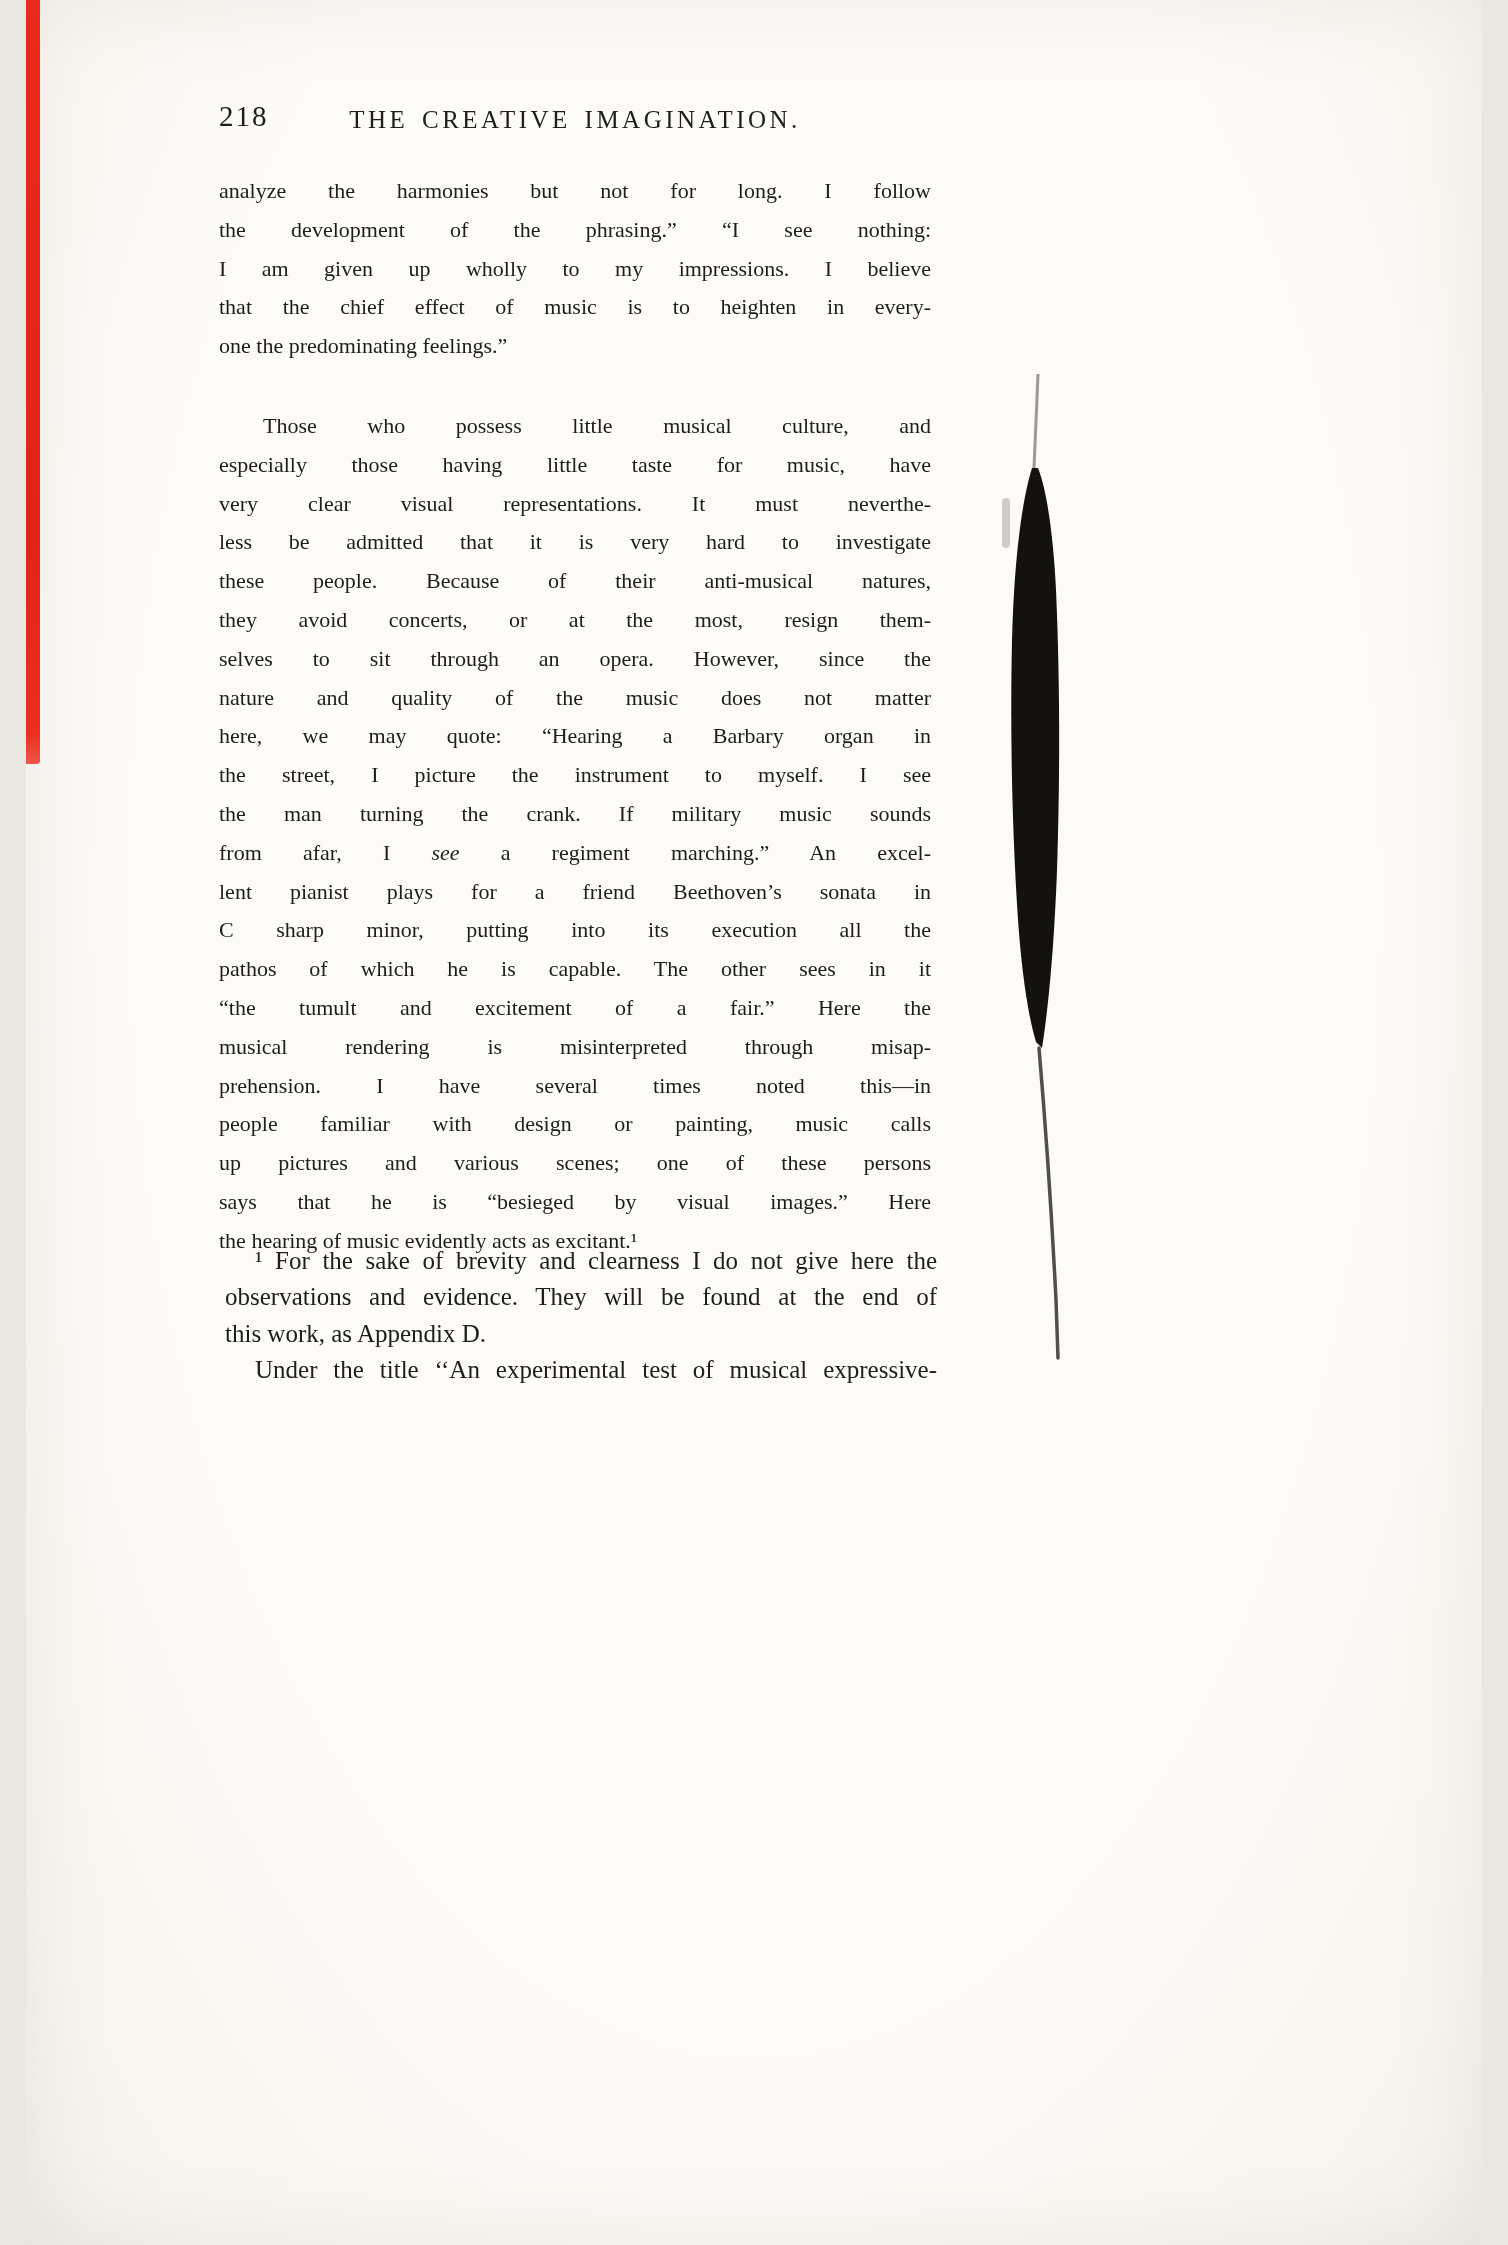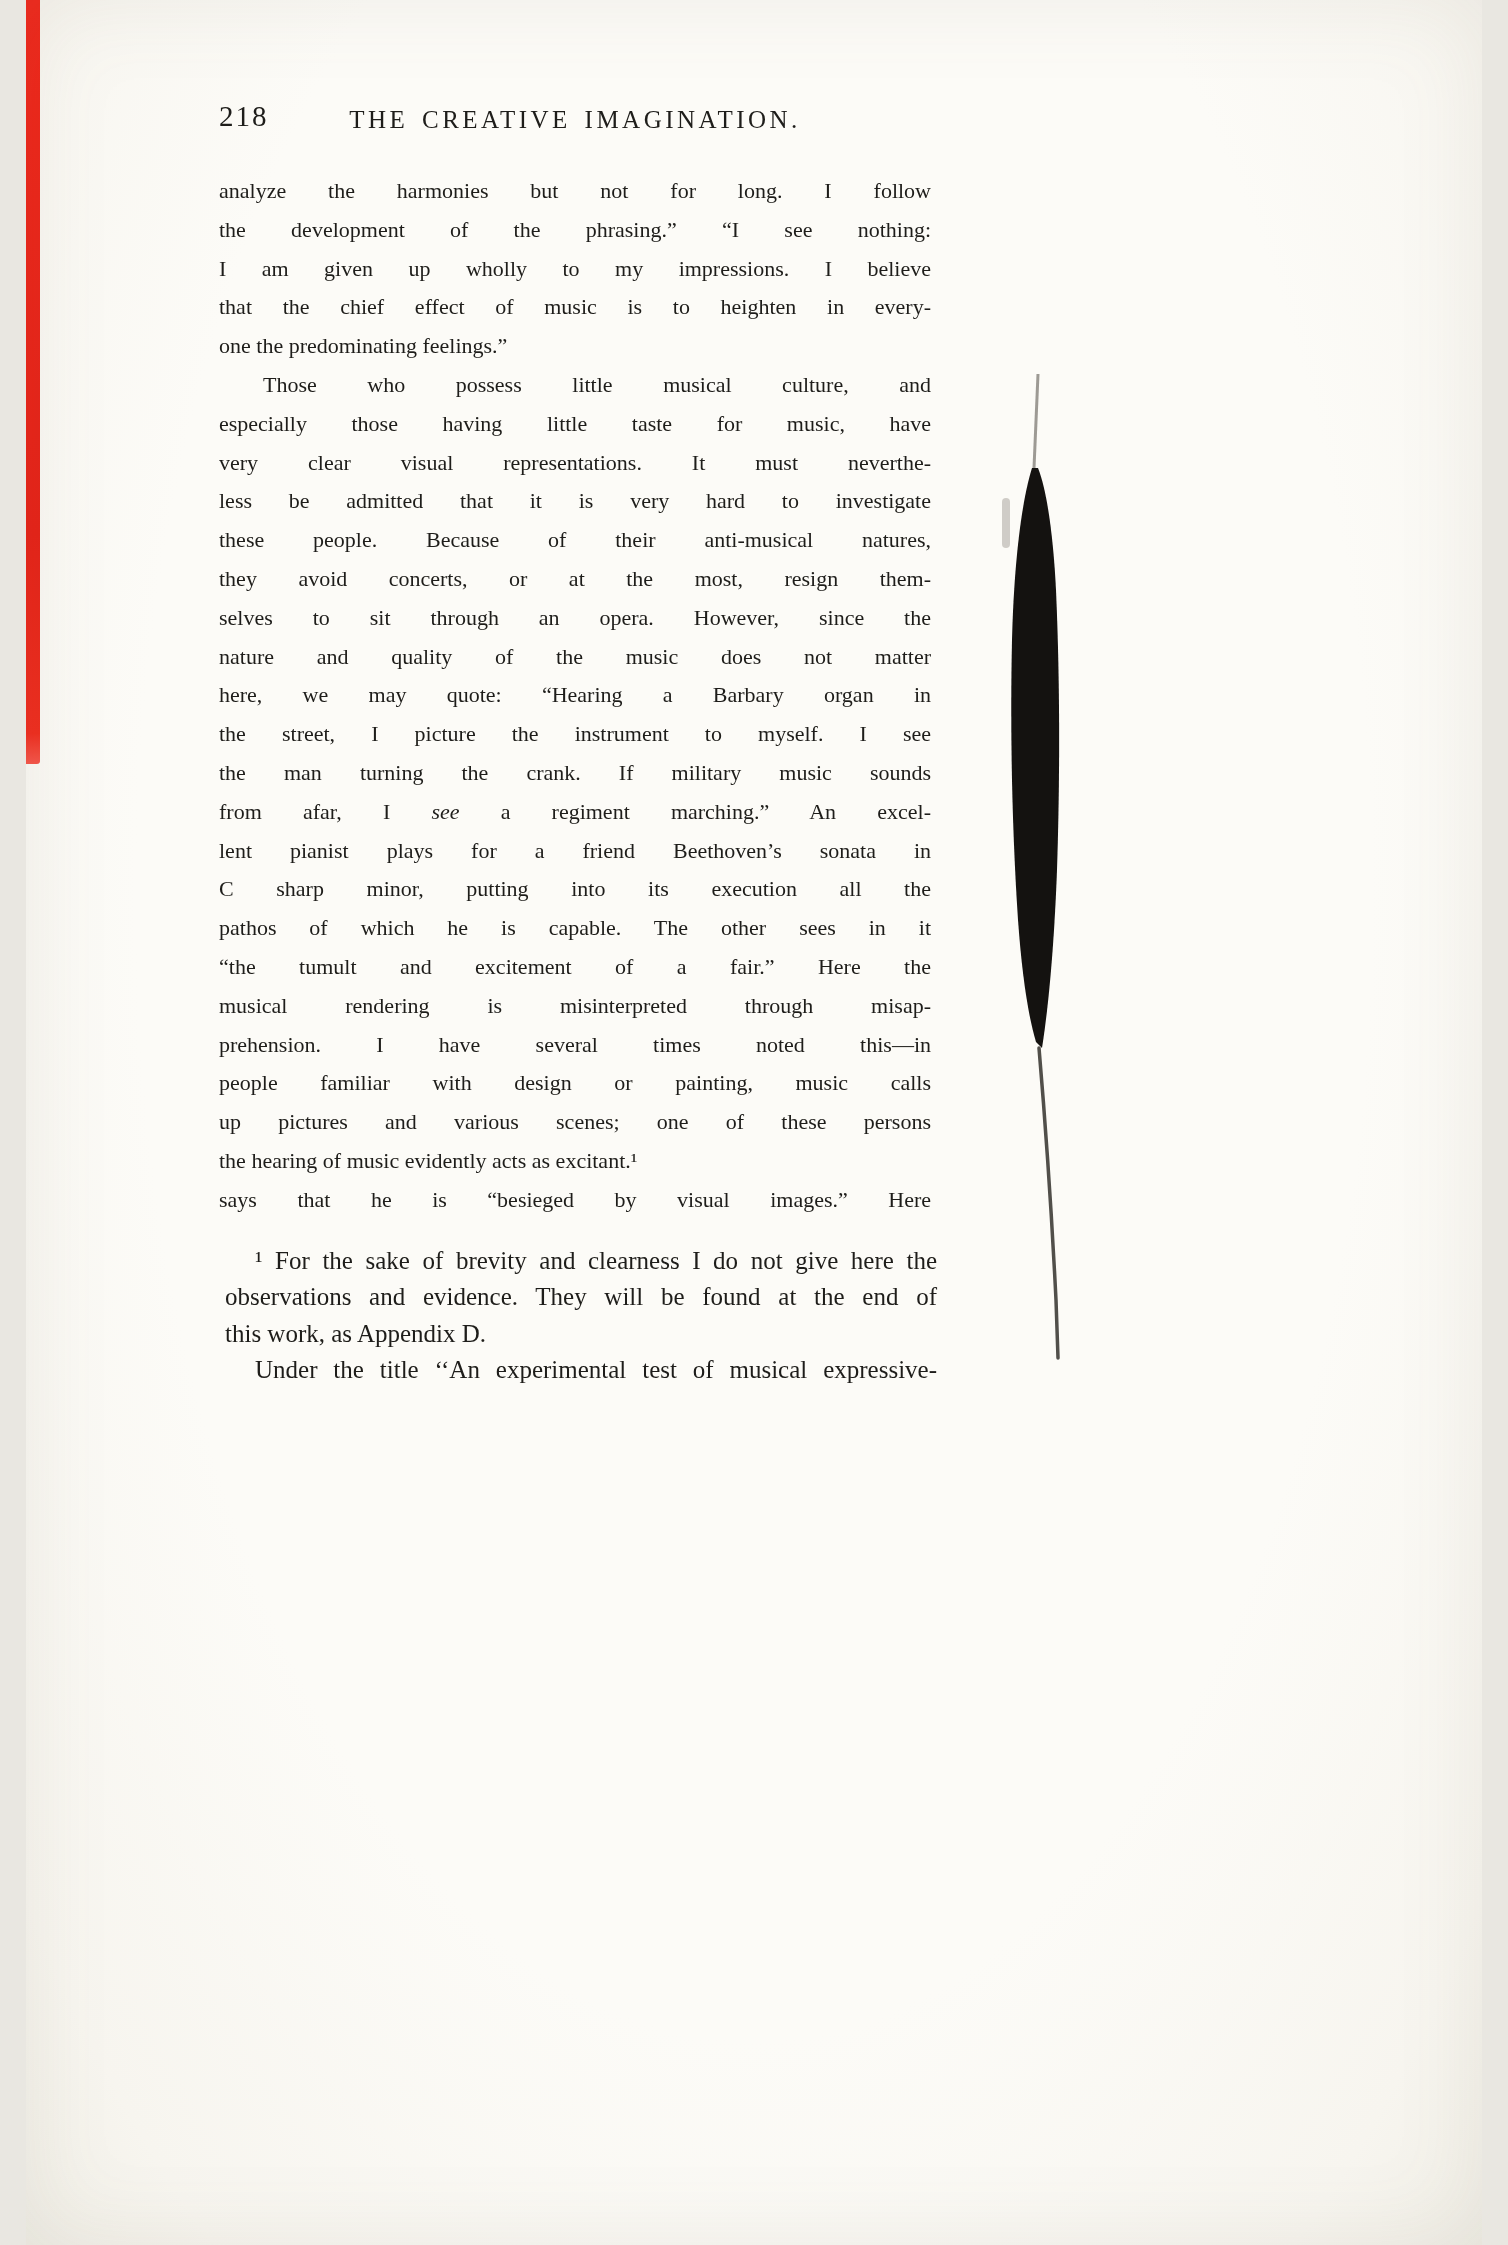--- a/index.html
+++ b/index.html
@@ -61,21 +61,21 @@
     line-height: 36.4px;
   }
   .line {
     text-align: left;
     white-space: normal;
   }
   .line.just {
     text-align: justify;
     text-align-last: justify;
   }
-  .body-text .line.ind { padding-left: 44px; }
+  .body-text .line.ind { padding-left: 44px; margin-top: 41px; }
   .footnote .line.ind { padding-left: 30px; }
   .line i { font-style: italic; }
   
   .ink-artifact {
     position: absolute;
     left: 960px;
     top: 360px;
     width: 100px;
     height: 1010px;
     pointer-events: none;
@@ -118,22 +118,22 @@
       <div class="line just">the man turning the crank.  If military music sounds</div>
       <div class="line just">from afar, I <i>see</i> a regiment marching.”  An excel-</div>
       <div class="line just">lent pianist plays for a friend Beethoven’s sonata in</div>
       <div class="line just">C sharp minor, putting into its execution all the</div>
       <div class="line just">pathos of which he is capable.  The other sees in it</div>
       <div class="line just">“the tumult and excitement of a fair.”  Here the</div>
       <div class="line just">musical rendering is misinterpreted through misap-</div>
       <div class="line just">prehension.  I have several times noted this—in</div>
       <div class="line just">people familiar with design or painting, music calls</div>
       <div class="line just">up pictures and various scenes; one of these persons</div>
+      <div class="line just">says that he is “besieged by visual images.”  Here</div>
       <div class="line">the hearing of music evidently acts as excitant.¹</div>
-      <div class="line just">says that he is “besieged by visual images.”  Here</div>
     </div>
 
   <div class="footnote">
       <div class="line just ind">¹ For the sake of brevity and clearness I do not give here the</div>
       <div class="line just">observations and evidence.  They will be found at the end of</div>
       <div class="line">this work, as Appendix D.</div>
       <div class="line just ind">Under the title ‘‘An experimental test of musical expressive-</div>
     </div>
 
   <svg class="ink-artifact" viewBox="0 0 100 1010" xmlns="http://www.w3.org/2000/svg">

